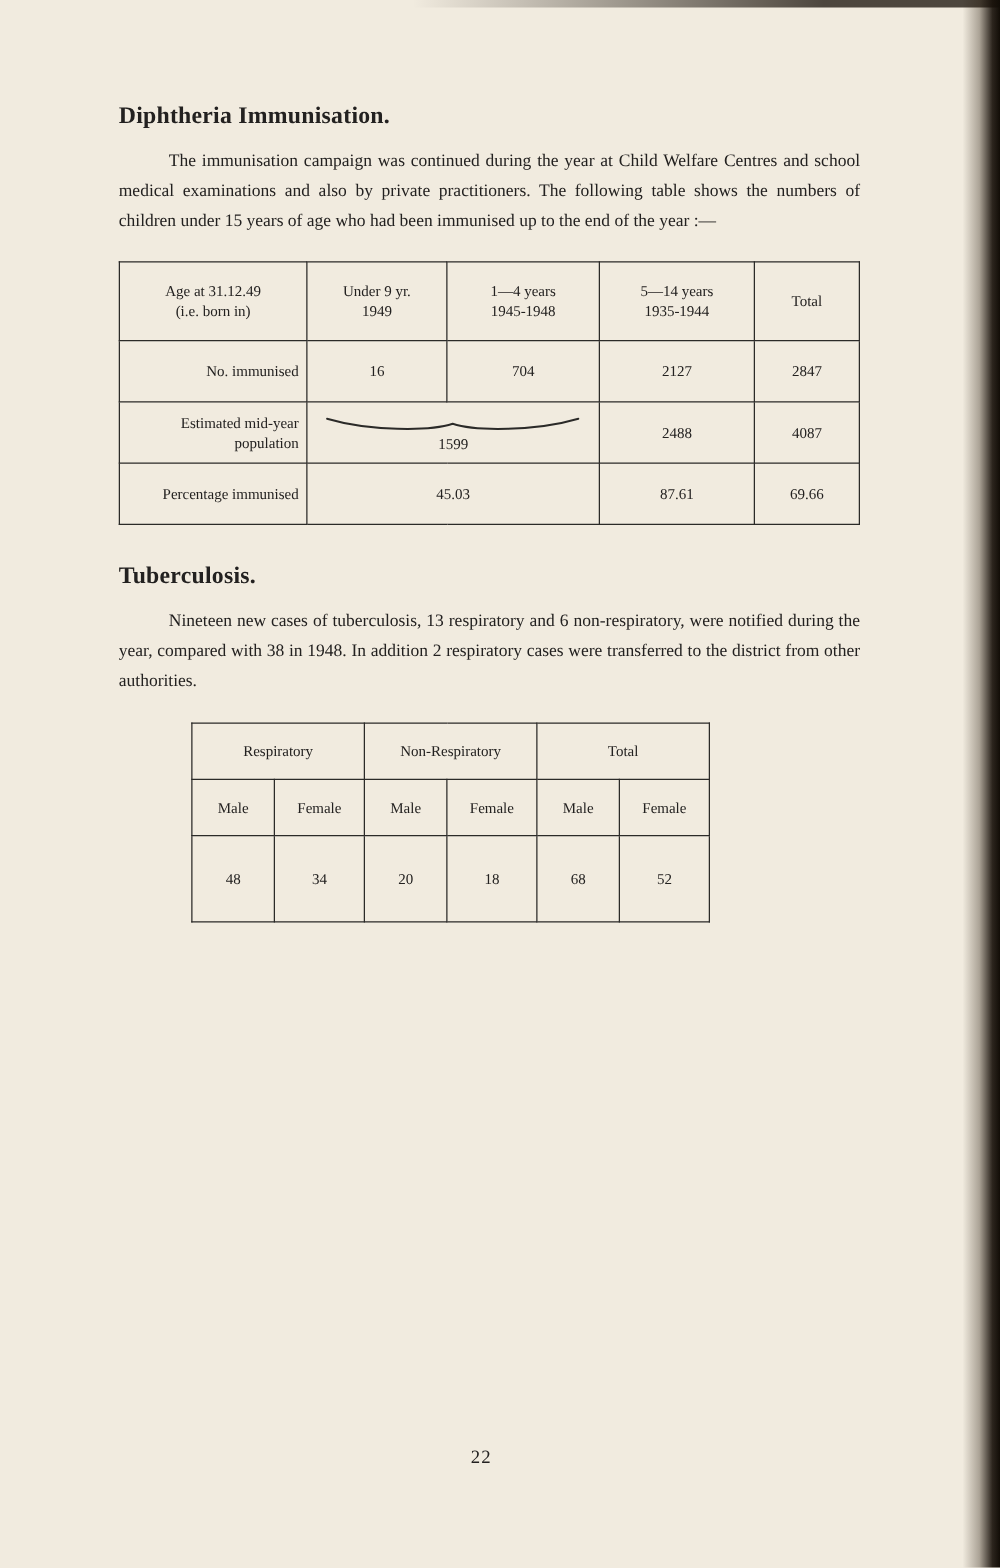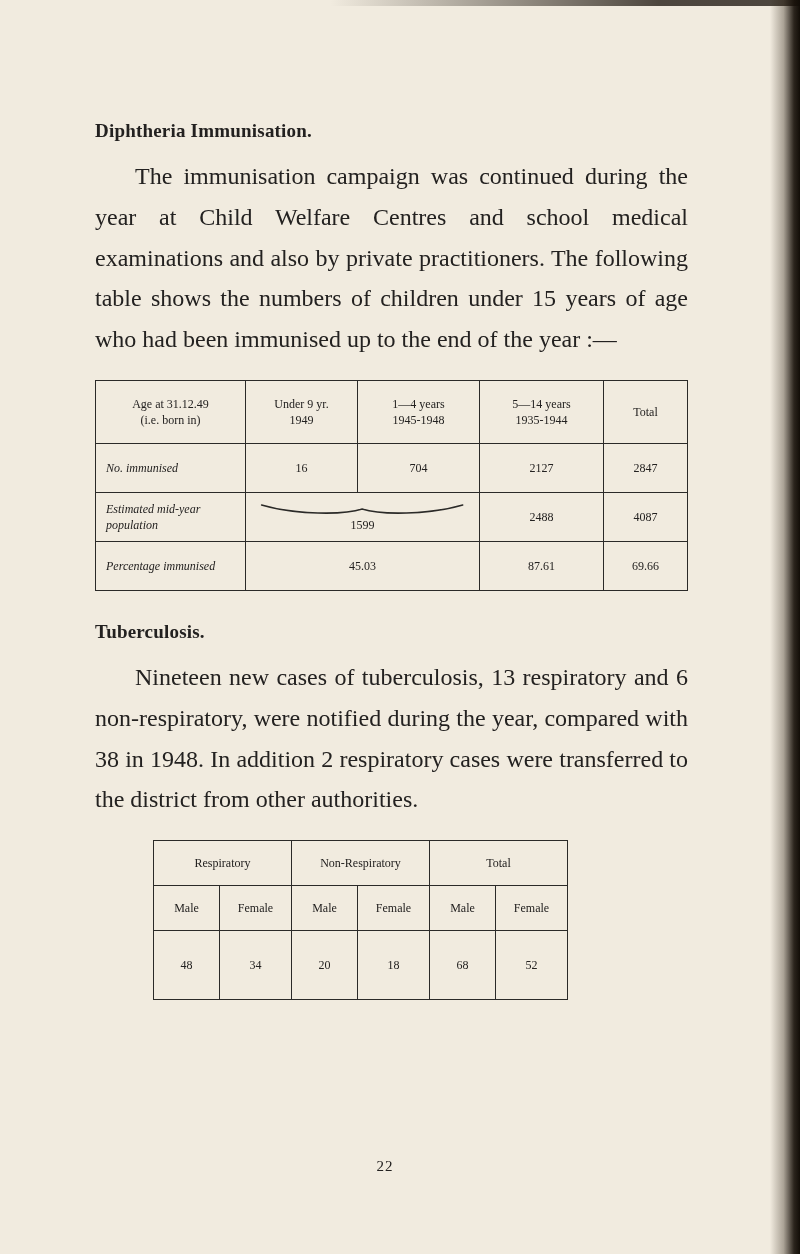--- a/index.html
+++ b/index.html
@@ -31,54 +31,53 @@
     height: 6px;
     background: linear-gradient(to right, rgba(22,15,8,0) 0%, rgba(22,15,8,0.75) 70%);
     pointer-events: none;
   }
   .page {
     position: absolute;
     top: 0; left: 0;
     width: 800px;
     height: 1254px;
     box-sizing: border-box;
-    padding: 120px 112px 0 95px;
+    padding: 82px 112px 0 95px;
   }
   h2.section-heading {
     font-size: 19px;
     font-weight: bold;
     margin: 0 0 14px 0;
     letter-spacing: 0.2px;
   }
   p.para {
-    font-size: 24px;
+    font-size: 14px;
     line-height: 1.70;
     text-align: justify;
     text-indent: 40px;
     margin: 0 0 20px 0;
   }
   table.doc-table {
     border-collapse: collapse;
     margin: 6px 0 30px 0;
     font-size: 12px;
   }
   table.doc-table th,
   table.doc-table td {
     border: 1.6px solid #2b2a28;
     padding: 5px 8px;
     text-align: center;
     vertical-align: middle;
     font-weight: normal;
     line-height: 1.35;
   }
   table.t1 td.label-cell {
-    text-align: left;
+    text-align: right;
     padding-left: 10px;
     padding-right: 6px;
-    font-style: italic;
   }
   table.t1 th {
     height: 52px;
   }
   table.t1 td {
     height: 38px;
   }
   .brace-cell-inner {
     display: flex;
     flex-direction: column;

